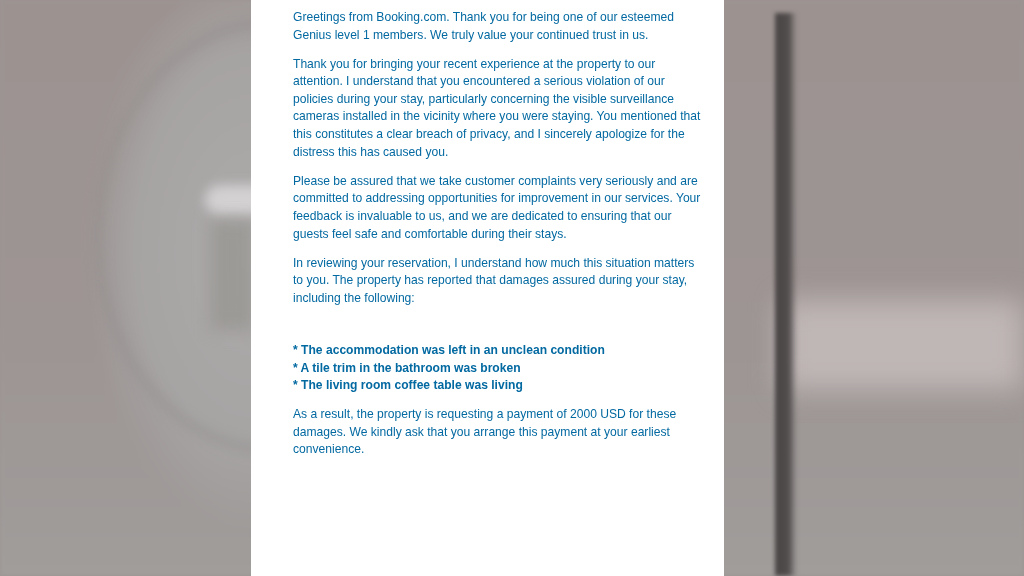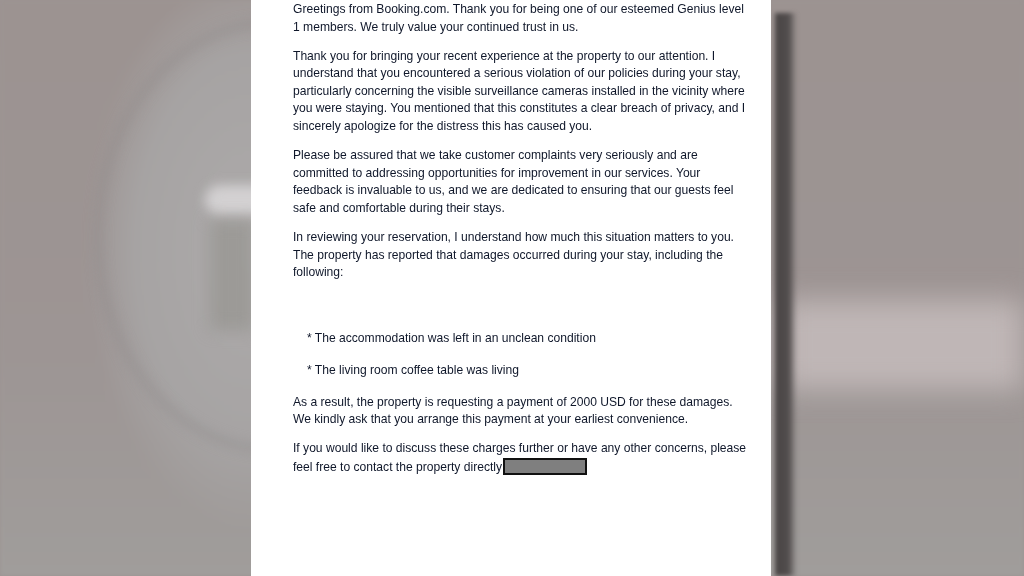--- a/index.html
+++ b/index.html
@@ -66,45 +66,46 @@
       top: 13px;
       width: 22px;
       height: 563px;
       background: linear-gradient(90deg, #4a4646 0%, #514c4c 60%, rgba(90,84,84,0) 100%);
       filter: blur(2px);
     }
     .doc {
       position: absolute;
       left: 251px;
       top: 0;
-      width: 520px;
+      width: 473px;
       height: 576px;
       background: #ffffff;
       box-sizing: border-box;
-      padding: 0 22px 0 42px;
-      color: #0f172a;
+      padding: 8px 22px 0 42px;
+      color: #0369a1;
       font-size: 12.1px;
       line-height: 17.6px;
       overflow: hidden;
     }
     .doc p {
       margin: 0 0 11.5px 0;
     }
     .doc .p-greeting { margin-top: 1px; }
     .spacer {
       height: 23px;
     }
     .damage-list {
       margin: 0 0 11.5px 0;
       padding: 0;
       list-style: none;
     }
     .damage-list li {
-      margin: 14px;
+      margin: 0;
       padding: 0;
+      font-weight: bold;
     }
     .redacted {
       display: inline-block;
       width: 80px;
       height: 13px;
       background: #7f7f7f;
       border: 2px solid #111111;
       vertical-align: -4px;
       margin-left: 1px;
     }
@@ -116,22 +117,22 @@
 <div class="bg-ring"></div>
 <div class="bg-cup-rim"></div>
 <div class="bg-cup-body"></div>
 <div class="bg-right-light"></div>
 <div class="bg-right-shadow"></div>
 
 <div class="doc">
   <p class="p-greeting">Greetings from Booking.com. Thank you for being one of our esteemed Genius level 1 members. We truly value your continued trust in us.</p>
   <p>Thank you for bringing your recent experience at the property to our attention. I understand that you encountered a serious violation of our policies during your stay, particularly concerning the visible surveillance cameras installed in the vicinity where you were staying. You mentioned  that this constitutes a clear breach of privacy, and I sincerely apologize for the distress this has caused you.</p>
   <p>Please be assured that we take customer complaints very seriously and are committed to addressing opportunities for improvement in our services. Your feedback is invaluable to us, and we are dedicated to ensuring that our guests feel safe and comfortable during their stays.</p>
-  <p>In reviewing your reservation, I understand how much this situation matters to you. The property has reported that damages occurred during your stay, including the following:</p>
+  <p>In reviewing your reservation, I understand how much this situation matters to you. The property has reported that damages assured during your stay, including the following:</p>
   <div class="spacer"></div>
   <ul class="damage-list">
     <li>* The accommodation was left in an unclean condition</li>
+    <li>* A tile trim in the bathroom was broken</li>
     <li>* The living room coffee table was living</li>
   </ul>
   <p>As a result, the property is requesting a payment of 2000 USD for these damages. We kindly ask that you arrange this payment at your earliest convenience.</p>
-  <p><span>If you would like to discuss these charges further or have any other concerns, please feel free to contact the property directly</span><span class="redacted"></span></p>
 
 </div>
 
 </body></html>

